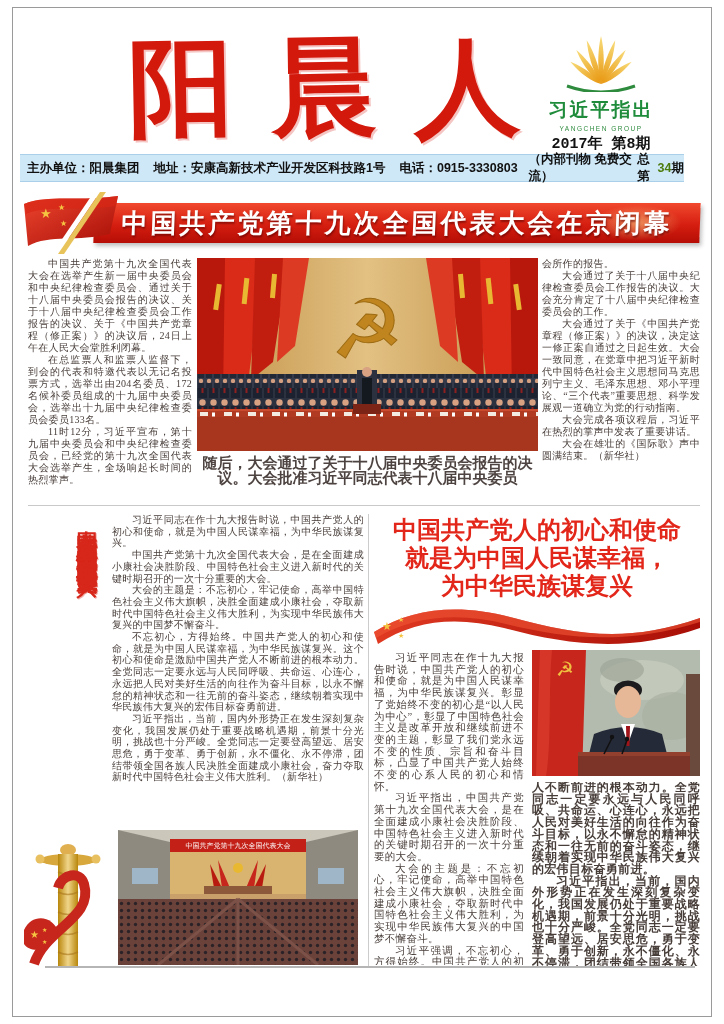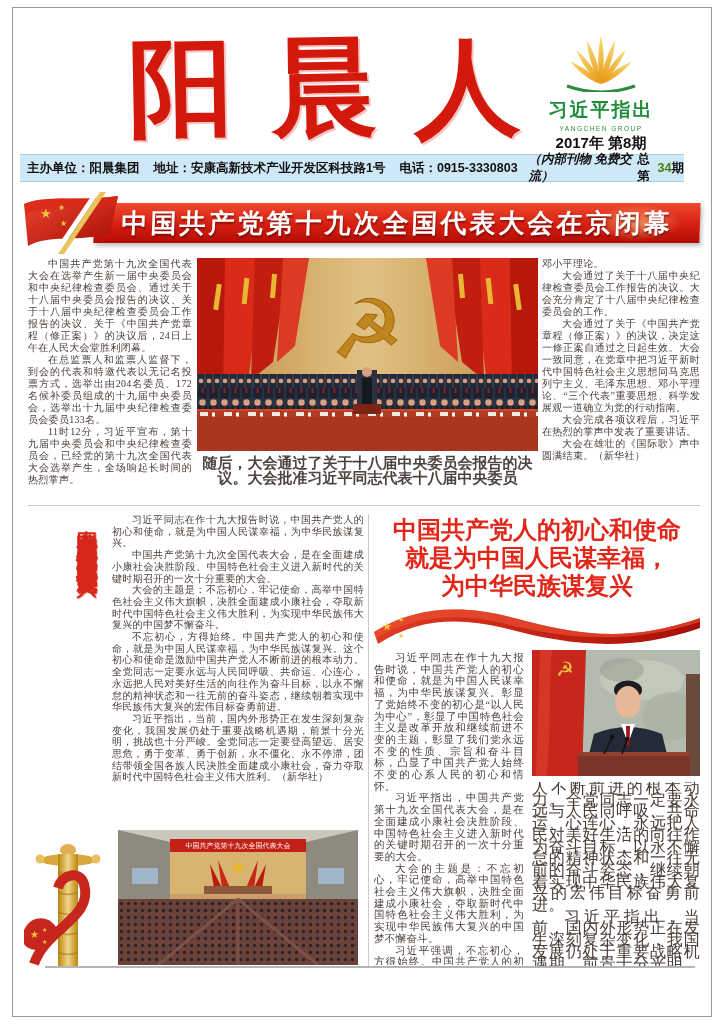--- a/index.html
+++ b/index.html
@@ -10,27 +10,27 @@
   
   .mast-title{position:absolute;left:128px;top:24px;width:392px;height:126px;display:flex;
     justify-content:space-between;align-items:center;color:#d3180c;font-weight:900;
     font-size:106px;font-family:"DejaVu Serif","Liberation Serif",serif;line-height:1;}
   .mast-title span{display:block;transform:rotate(-1deg);text-shadow:2px 2px 0 rgba(211,24,12,.25);}
   .logo-box{position:absolute;left:535px;top:32px;width:132px;text-align:center;}
   .logo-name{color:#1f8c3b;font-weight:bold;font-size:19px;letter-spacing:2px;
     font-family:"Liberation Sans",sans-serif;margin-top:1px;}
   .logo-en{color:#2e8b3e;font-size:6.5px;letter-spacing:1.5px;font-family:"Liberation Sans",sans-serif;margin-top:2px;}
   .issue-line{position:absolute;left:535px;top:134px;width:132px;text-align:center;font-weight:bold;
-    font-size:15px;color:#111;font-family:Liberation Sans, sans-serif;}
+    font-size:15px;color:#111;font-family:Liberation Mono, monospace;}
 
   .info-bar{position:absolute;left:20px;top:154px;width:664px;height:26px;background:#cfe8f8;
     border-top:1px solid #aacfe9;border-bottom:1px solid #aacfe9;display:flex;align-items:center;
     justify-content:center;font-family:"Liberation Sans",sans-serif;font-weight:bold;font-size:12.5px;color:#111;}
   .info-bar .seg{margin:0 7px;white-space:nowrap;}
-  .info-bar .note{font-family:"Liberation Serif",serif;font-style:italic;margin:16px 4px;}
+  .info-bar .note{font-family:"Liberation Serif",serif;margin:16px 4px;}
   .info-num{color:#4d7c0f;}
 
   
   .banner{position:absolute;left:22px;top:198px;width:680px;height:52px;}
   .banner-band{position:absolute;left:72px;top:5px;right:2px;height:40px;
     background:linear-gradient(180deg,#f1492e 0%,#d51e10 55%,#b50d05 100%);
     transform:skewX(-2deg);display:flex;align-items:center;justify-content:center;
     box-shadow:2px 3px 4px rgba(0,0,0,.25);}
   .banner-band::after{content:"";position:absolute;right:18px;top:2px;width:90px;height:36px;
     background:radial-gradient(ellipse at center,rgba(255,230,150,.55),rgba(255,230,150,0) 70%);}
@@ -197,21 +197,21 @@
     <rect x="165" y="120" width="10" height="32" fill="#14181f"></rect>
     <rect x="0" y="153" width="341" height="40" fill="#a8361f"></rect>
     <rect x="0" y="153" width="341" height="6" fill="url(#pPaper)"></rect>
     <rect x="0" y="151" width="341" height="2" fill="#c94a2c"></rect>
     <rect x="156" y="146" width="28" height="10" fill="#7c2415"></rect>
   </svg>
 
   <div class="caption">随后，大会通过了关于十八届中央委员会报告的决议。大会批准习近平同志代表十八届中央委员</div>
 
   <div class="col" style="left:542px;top:258px;width:158px;height:240px;overflow:hidden;">
-    <p class="cont">邓小平理论。</p>
+    <p class="cont">会所作的报告。</p>
     <p>大会通过了关于十八届中央纪律检查委员会工作报告的决议。大会充分肯定了十八届中央纪律检查委员会的工作。</p>
     <p>大会通过了关于《中国共产党章程（修正案）》的决议，决定这一修正案自通过之日起生效。大会一致同意，在党章中把习近平新时代中国特色社会主义思想同马克思列宁主义、毛泽东思想、邓小平理论、“三个代表”重要思想、科学发展观一道确立为党的行动指南。</p>
     <p>大会完成各项议程后，习近平在热烈的掌声中发表了重要讲话。</p>
     <p>大会在雄壮的《国际歌》声中圆满结束。（新华社）</p>
   </div>
 
   <div class="hr" style="left:28px;top:505px;width:672px;height:1px;"></div>
 
   <div class="vert-head">
     <div>中国共产党人的初心和使命就是为</div>
@@ -318,19 +318,19 @@
     <polygon points="89,74 103,74 96,94" fill="#ffffff"></polygon>
     <polygon points="94,76 98,76 97.5,96 94.5,96" fill="#a01318"></polygon>
     <rect x="46" y="104" width="112" height="22" fill="#7c3428"></rect>
     <rect x="46" y="102" width="112" height="4" fill="#93402f"></rect>
     <line x1="72" y1="104" x2="80" y2="88" stroke="#111" stroke-width="1.5"></line>
     <circle cx="80" cy="87" r="2.2" fill="#111"></circle>
     <line x1="90" y1="104" x2="95" y2="90" stroke="#111" stroke-width="1.5"></line>
     <circle cx="95" cy="89" r="2.2" fill="#111"></circle>
   </svg>
 
-  <div class="col" style="left:532px;top:782px;width:168px;height:184px;overflow:hidden;font-size:16px;line-height:11.7px;">
+  <div class="col" style="left:532px;top:782px;width:168px;height:184px;overflow:hidden;font-size:12px;line-height:11.7px;font-weight:bold;">
     <p class="cont">人不断前进的根本动力。全党同志一定要永远与人民同呼吸、共命运、心连心，永远把人民对美好生活的向往作为奋斗目标，以永不懈怠的精神状态和一往无前的奋斗姿态，继续朝着实现中华民族伟大复兴的宏伟目标奋勇前进。</p>
     <p>习近平指出，当前，国内外形势正在发生深刻复杂变化，我国发展仍处于重要战略机遇期，前景十分光明，挑战也十分严峻。全党同志一定要登高望远、居安思危，勇于变革、勇于创新，永不僵化、永不停滞，团结带领全国各族人民决胜全面建成小康社会，奋力夺取新时代中国特色社会主义伟大胜利。（新华网）</p>
   </div>
 
   <div class="hr" style="left:45px;top:966px;width:650px;height:2px;background:#b5b5b5;"></div>
 </div>
 
 </body></html>

